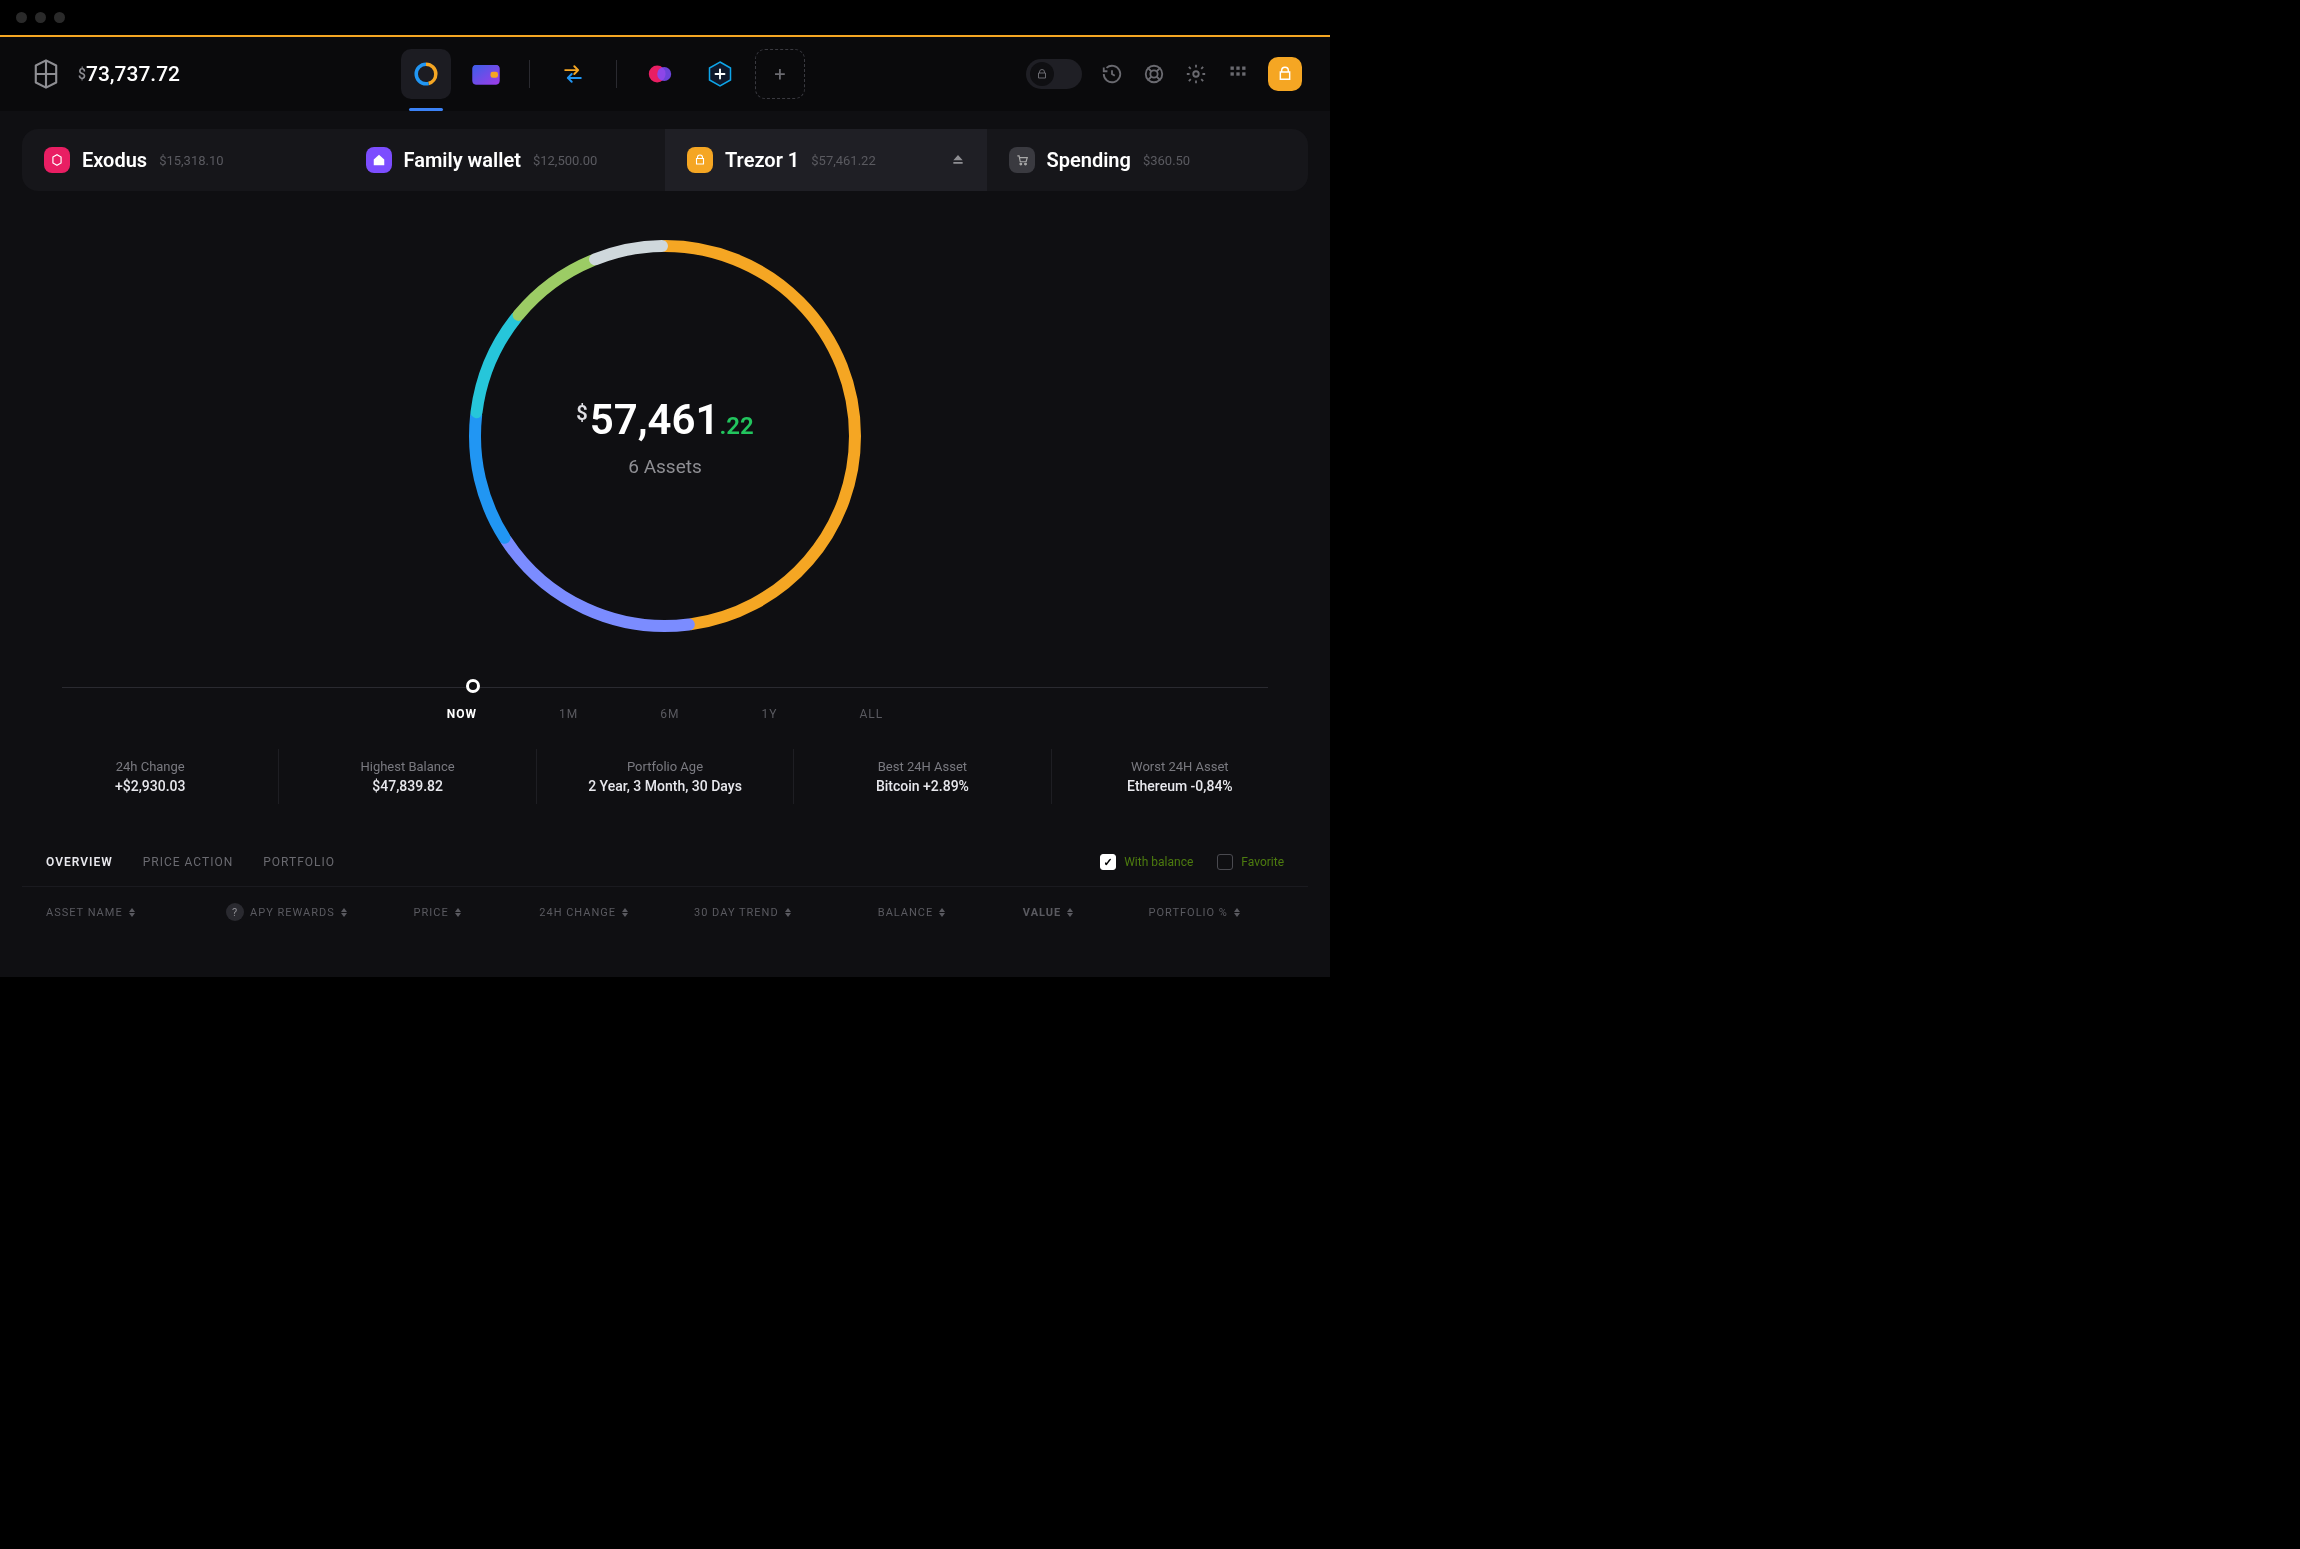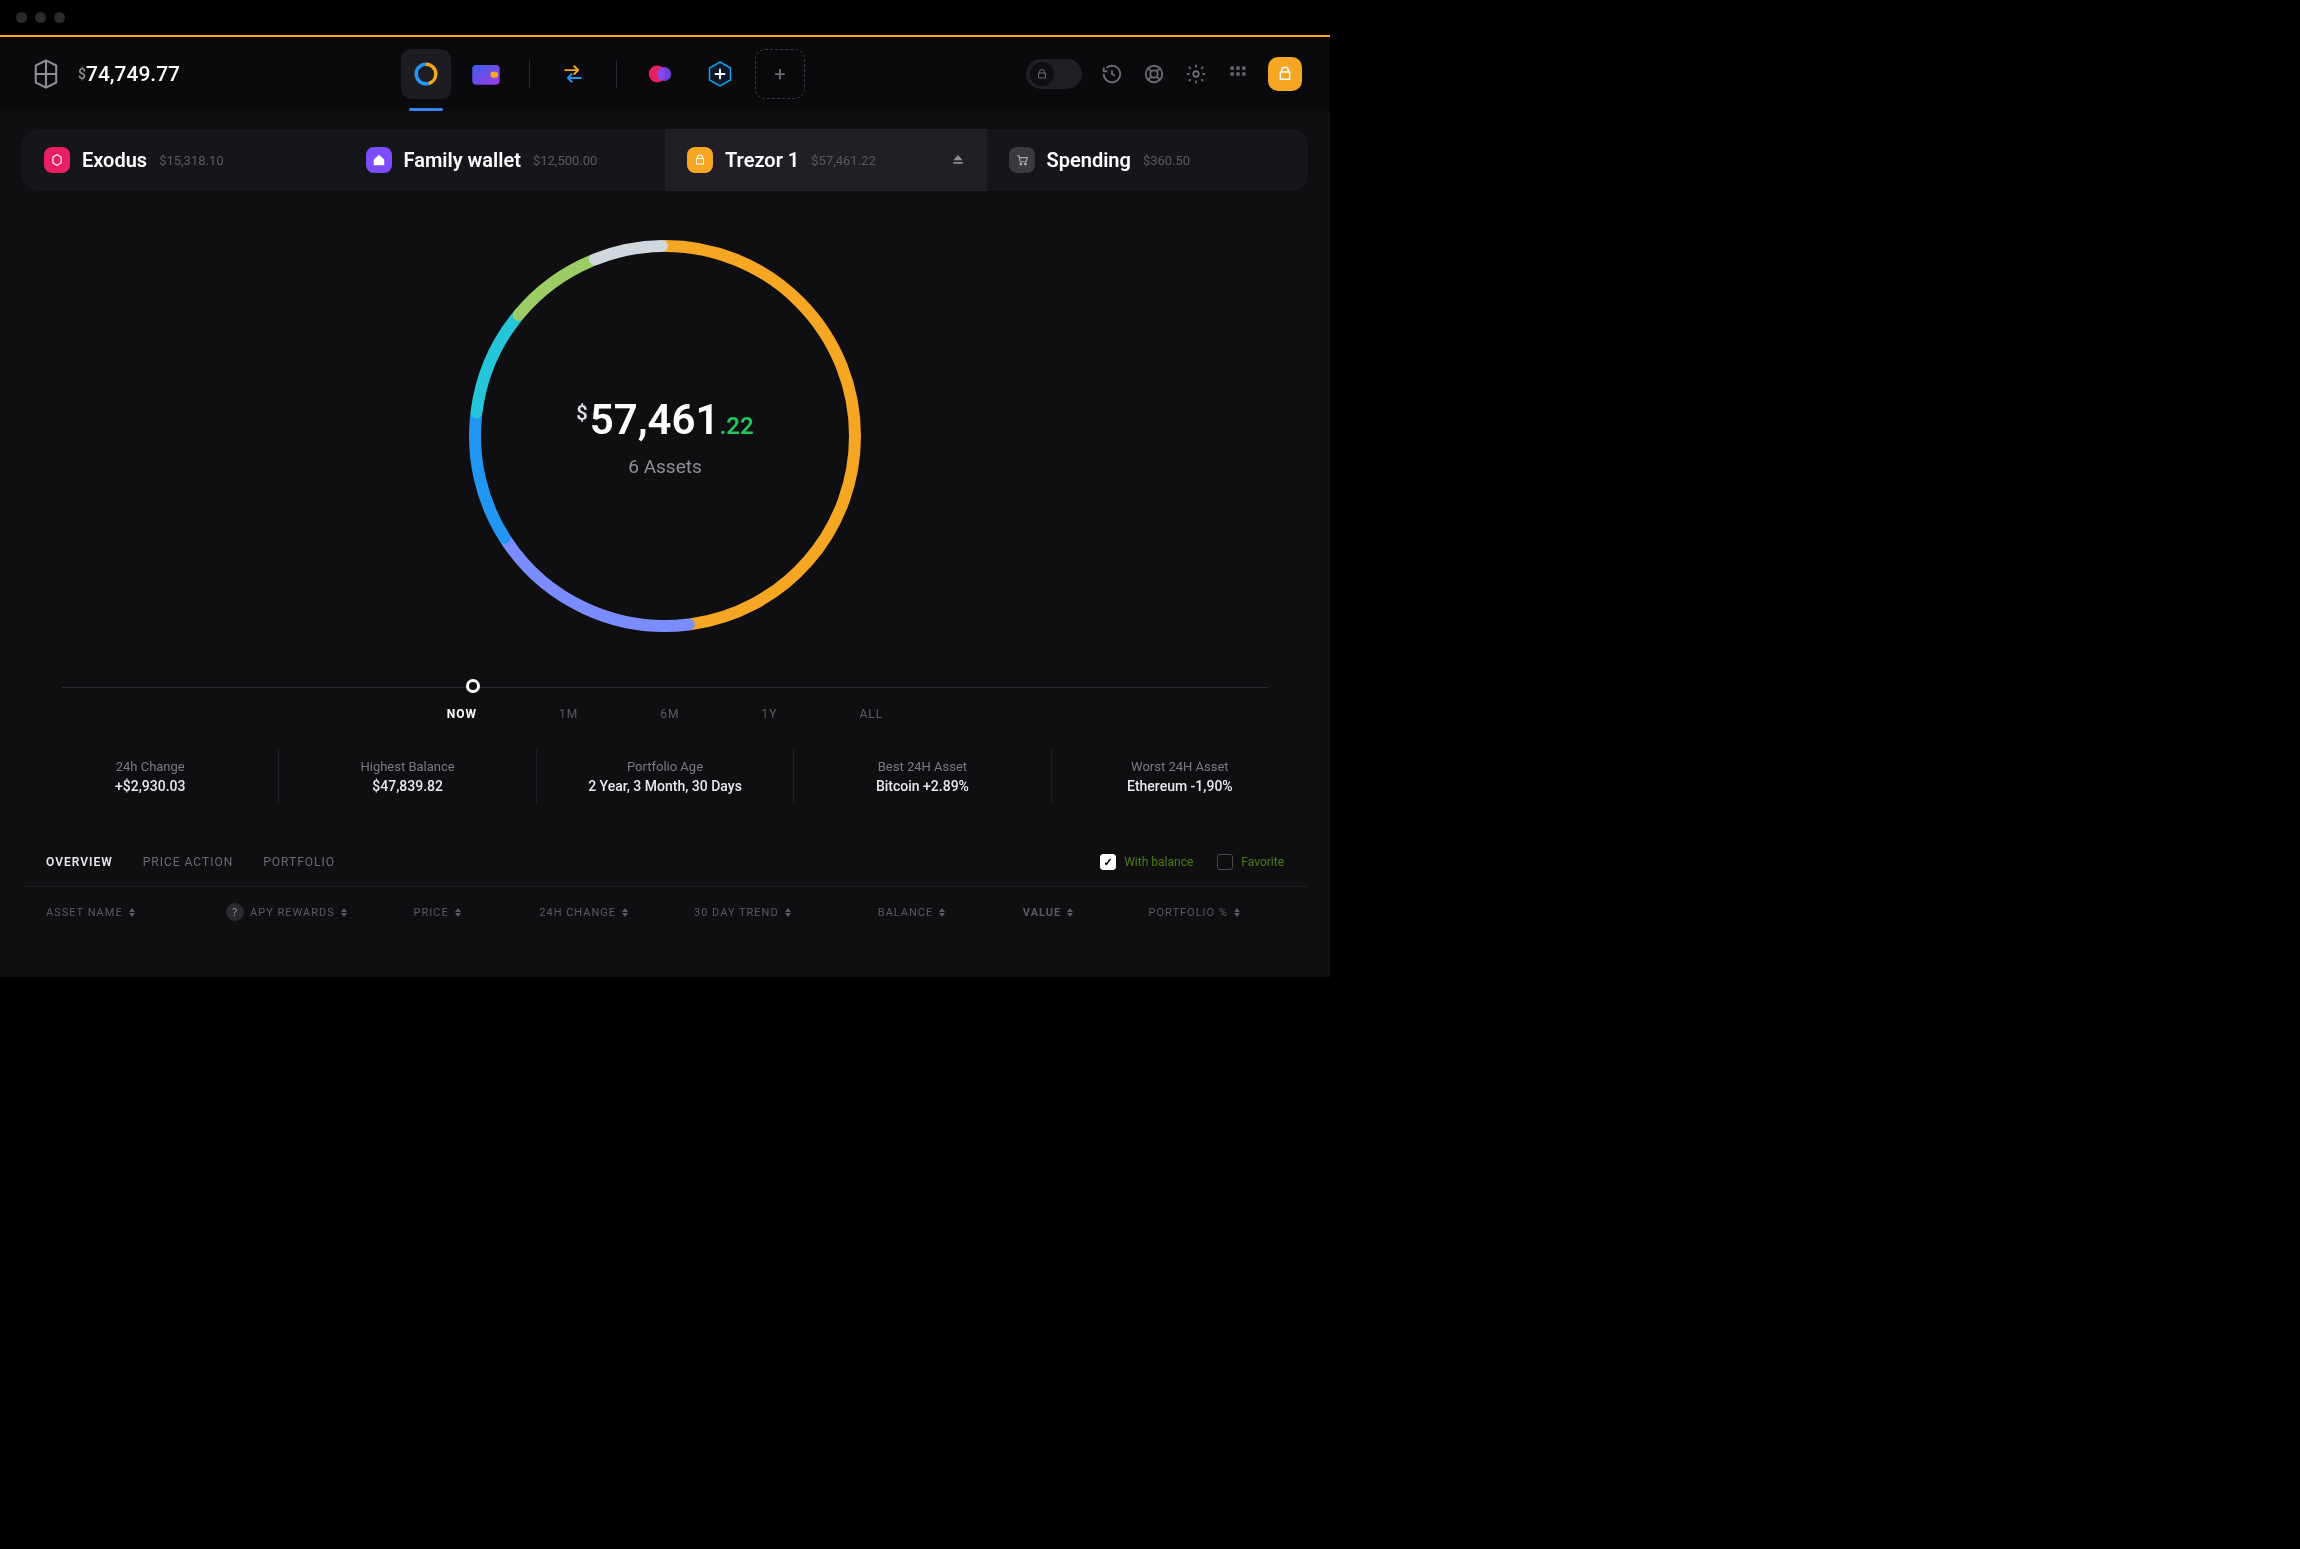--- a/index.html
+++ b/index.html
@@ -154,21 +154,21 @@
 <div class="accent-bar"></div>
 
 <div class="topbar">
   <div class="logo-block">
     <div class="logo-icon">
       <svg width="34" height="34" viewBox="0 0 40 40">
           <path d="M8 10 L20 4 L32 10 L32 30 L20 36 L8 30 Z M20 4 L20 36 M8 20 L32 20" stroke="#8e8e93" stroke-width="2.5" fill="none" stroke-linejoin="round"></path>
         </svg>
     </div>
     <div class="total-balance">
-      <span class="currency-sign">$</span><span>74,749.77</span>
+      <span class="currency-sign">$</span><span>73,737.72</span>
     </div>
   </div>
 
   <div class="nav-center">
     <div class="nav-btn active">
       <svg width="28" height="28" viewBox="0 0 40 40">
           <circle cx="20" cy="20" r="14" stroke="#f5a623" stroke-width="5" fill="none" stroke-dasharray="40 88" transform="rotate(-90 20 20)"></circle>
           <circle cx="20" cy="20" r="14" stroke="#2196f3" stroke-width="5" fill="none" stroke-dasharray="48 88" stroke-dashoffset="-40" transform="rotate(-90 20 20)"></circle>
         </svg>
     </div>
@@ -342,21 +342,21 @@
       <div class="stat-block">
         <div class="stat-label">Portfolio Age</div>
         <div class="stat-value">2 Year, 3 Month, 30 Days</div>
       </div>
       <div class="stat-block">
         <div class="stat-label">Best 24H Asset</div>
         <div class="stat-value">Bitcoin +2.89%</div>
       </div>
       <div class="stat-block">
         <div class="stat-label">Worst 24H Asset</div>
-        <div class="stat-value">Ethereum -1,90%</div>
+        <div class="stat-value">Ethereum -0,84%</div>
       </div>
     </div>
 
   <div class="table-section">
     <div class="table-tabs">
       <span class="table-tab active">OVERVIEW</span>
       <span class="table-tab">PRICE ACTION</span>
       <span class="table-tab">PORTFOLIO</span>
       <div class="table-filters">
         <div class="filter-check">

